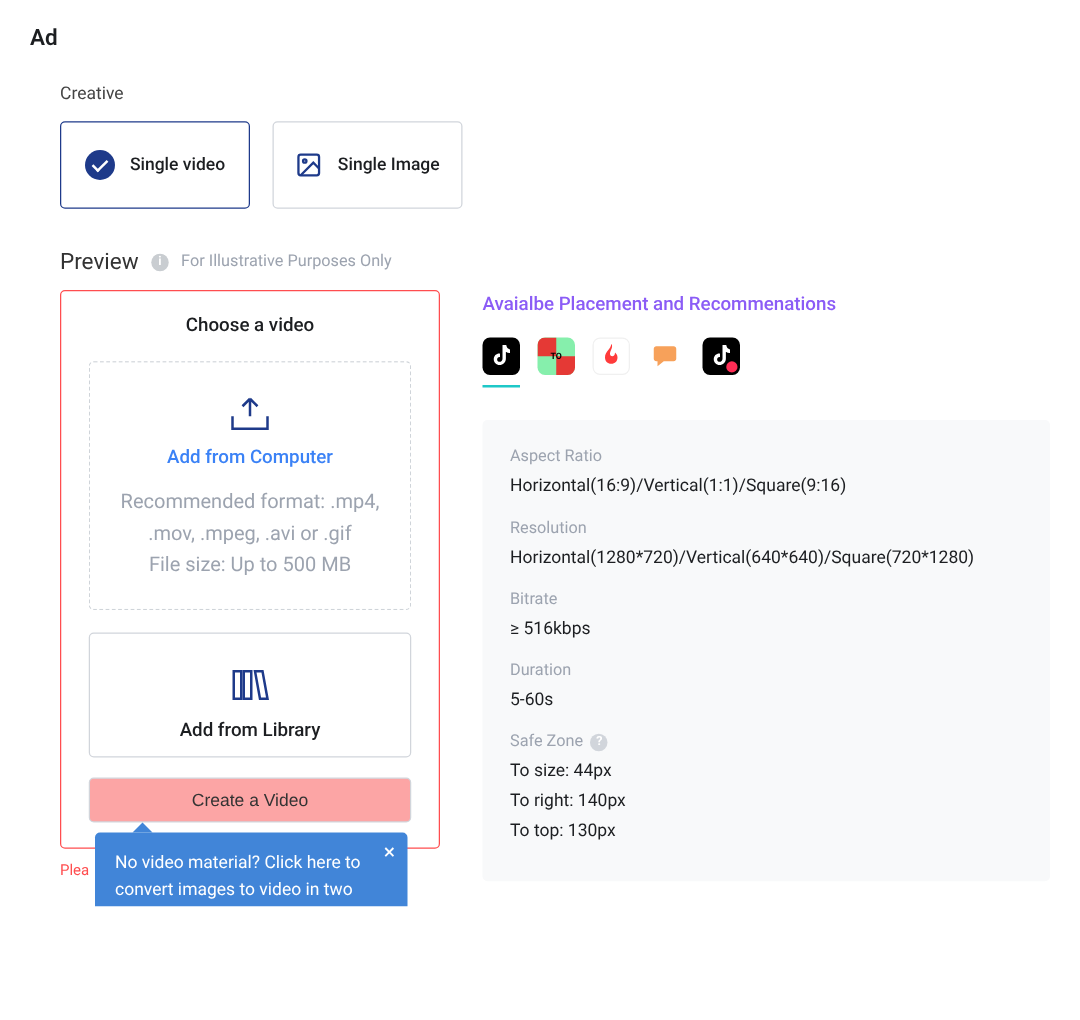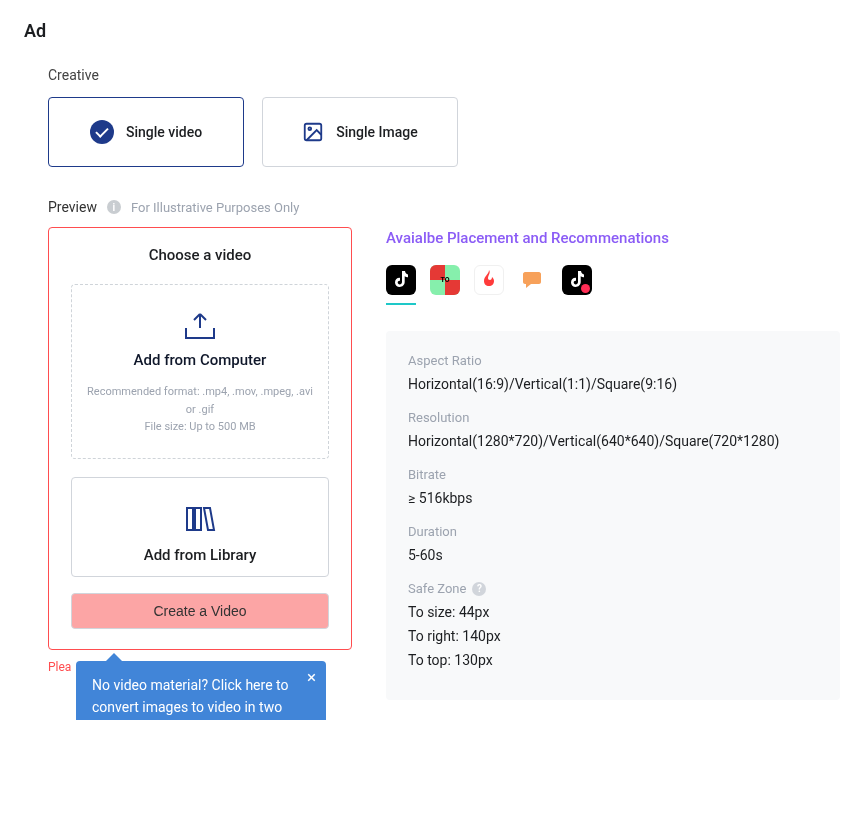--- a/index.html
+++ b/index.html
@@ -21,21 +21,21 @@
       margin-bottom: 14px;
       margin-left: 24px;
     }
     .creative-options {
       display: flex;
       gap: 18px;
       margin-left: 24px;
       margin-bottom: 32px;
     }
     .creative-option {
-      width: 196px;
+      width: 152px;
       height: 70px;
       border: 1px solid #d1d5db;
       border-radius: 4px;
       display: flex;
       align-items: center;
       justify-content: center;
       gap: 12px;
       cursor: pointer;
       font-size: 14px;
       font-weight: 500;
@@ -63,21 +63,21 @@
     }
     .image-icon-wrap svg { display: block; }
     .preview-row {
       display: flex;
       align-items: center;
       gap: 10px;
       margin-left: 24px;
       margin-bottom: 12px;
     }
     .preview-label {
-      font-size: 14px;
+      font-size: 18px;
       color: #333;
     }
     .info-circle {
       width: 14px;
       height: 14px;
       border-radius: 50%;
       background: #c9cdd1;
       display: inline-flex;
       align-items: center;
       justify-content: center;
@@ -115,25 +115,25 @@
       border-radius: 4px;
       padding: 26px 14px 22px;
       text-align: center;
       margin-bottom: 18px;
       cursor: pointer;
     }
     .upload-icon svg { display: block; margin: 0 auto 10px; }
     .upload-main {
       font-size: 15px;
       font-weight: 500;
-      color: #0f172a;
+      color: #3b82f6;
       margin-bottom: 14px;
     }
     .upload-sub {
-      font-size: 11px;
+      font-size: 16px;
       color: #9ca3af;
       line-height: 1.6;
     }
     .library-box {
       border: 1px solid #d1d5db;
       border-radius: 4px;
       padding: 26px 14px 12px;
       text-align: center;
       margin-bottom: 16px;
       cursor: pointer;

